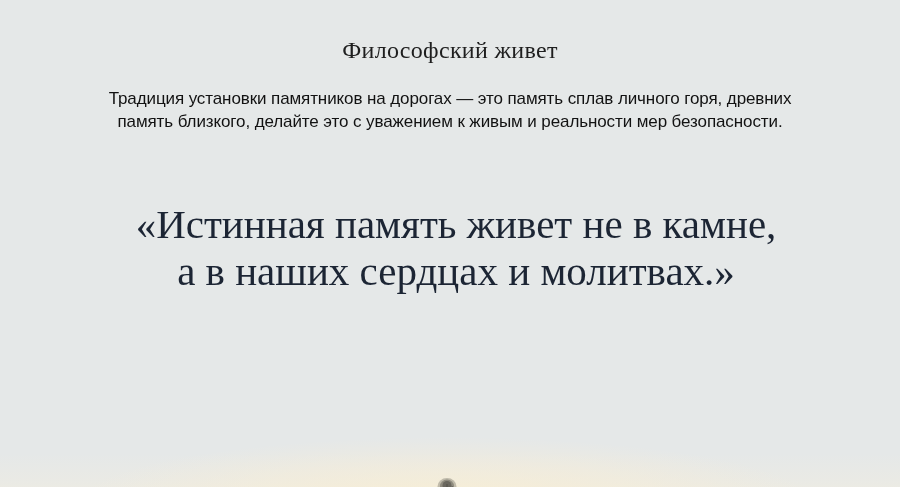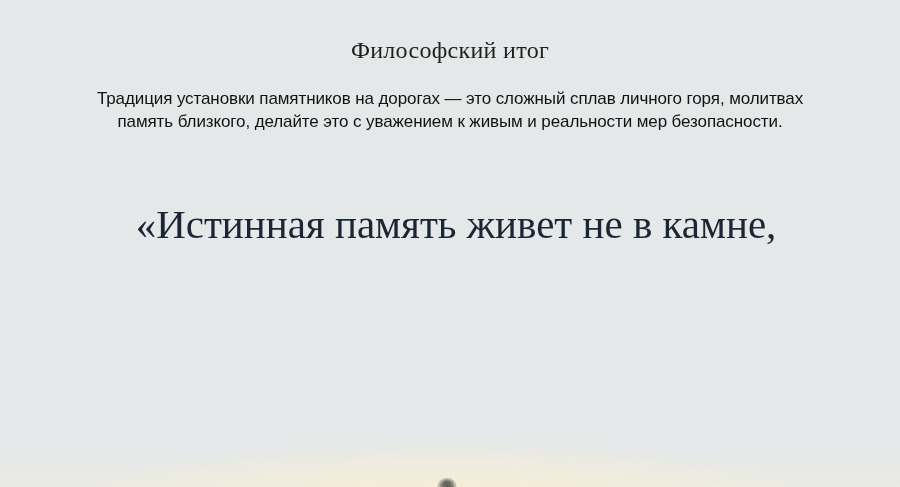--- a/index.html
+++ b/index.html
@@ -71,29 +71,30 @@
     position: absolute;
     left: 434px; top: 53px;
     width: 26px; height: 30px;
   }
 </style>
 </head>
 <body>
 
 <main class="slide">
 
-  <h1 class="title">Философский итог</h1>
+  <h1 class="title">Философский живет</h1>
 
   <p class="paragraph">
-    <span class="pline">Традиция установки памятников на дорогах — это сложный сплав личного горя, молитвах</span>
+    <span class="pline">Традиция установки памятников на дорогах — это память сплав личного горя, древних</span>
     <span class="pline">память близкого, делайте это с уважением к живым и реальности мер безопасности.</span>
   </p>
 
   <blockquote class="quote">
     <span class="qline">«Истинная память живет не в камне,</span>
+    <span class="qline">а в наших сердцах и молитвах.»</span>
   </blockquote>
 
   <div class="landscape">
     <div class="sky-haze"></div>
     <div class="sky-glow"></div>
 
     <svg class="tree" viewBox="0 0 26 30" xmlns="http://www.w3.org/2000/svg">
       <ellipse cx="13" cy="10.5" rx="9.5" ry="8.5" fill="#6a675c" opacity="0.38"></ellipse>
       <ellipse cx="13" cy="10" rx="7" ry="6.5" fill="#55534a" opacity="0.45"></ellipse>
       <ellipse cx="13" cy="9.5" rx="4.5" ry="4.5" fill="#45443d" opacity="0.5"></ellipse>

